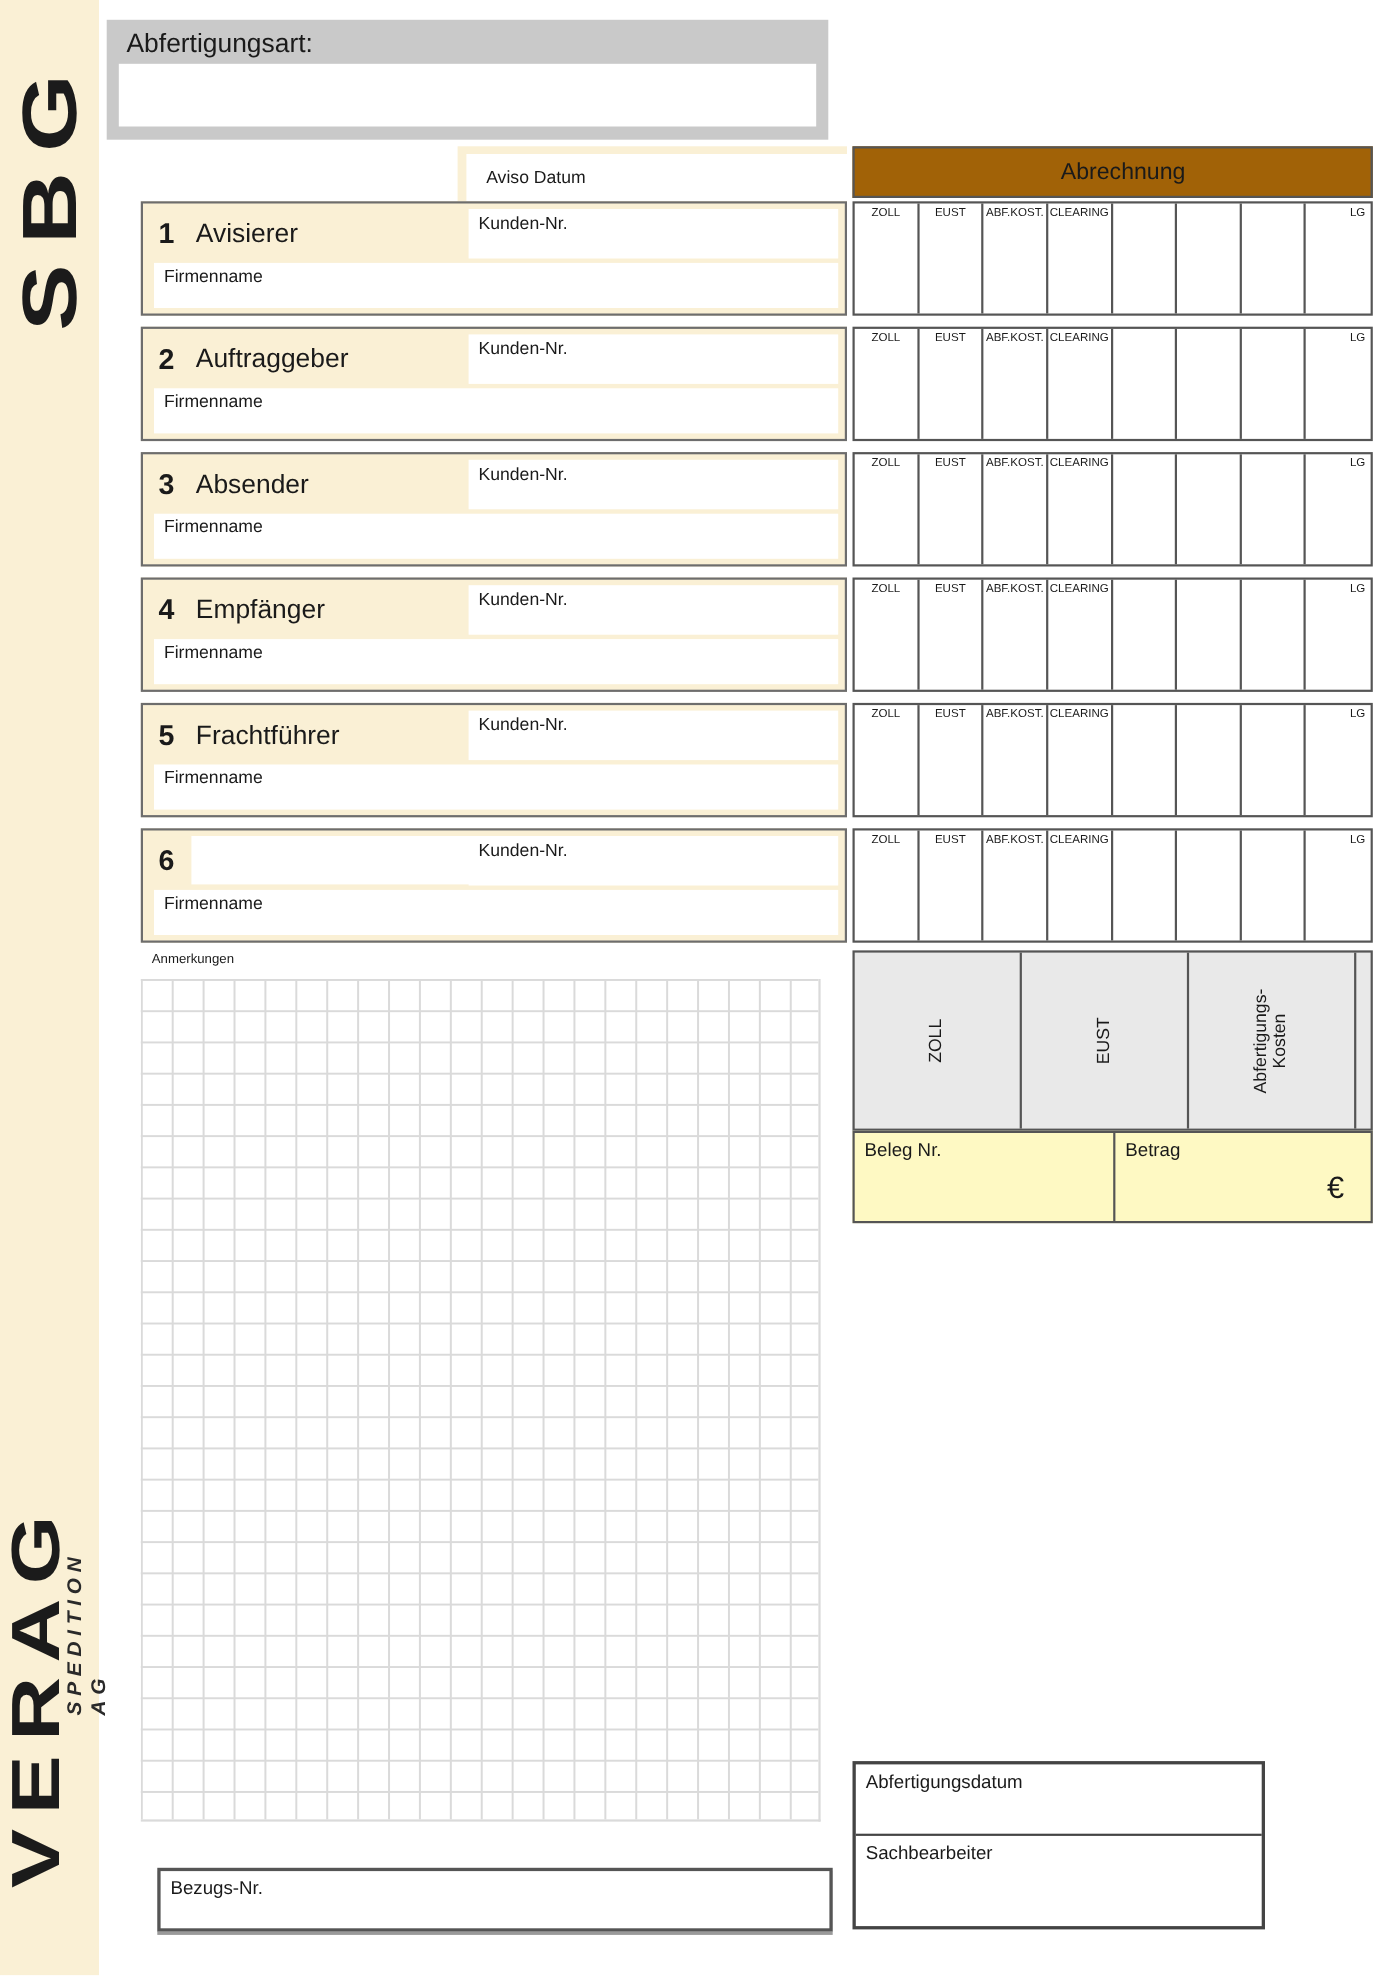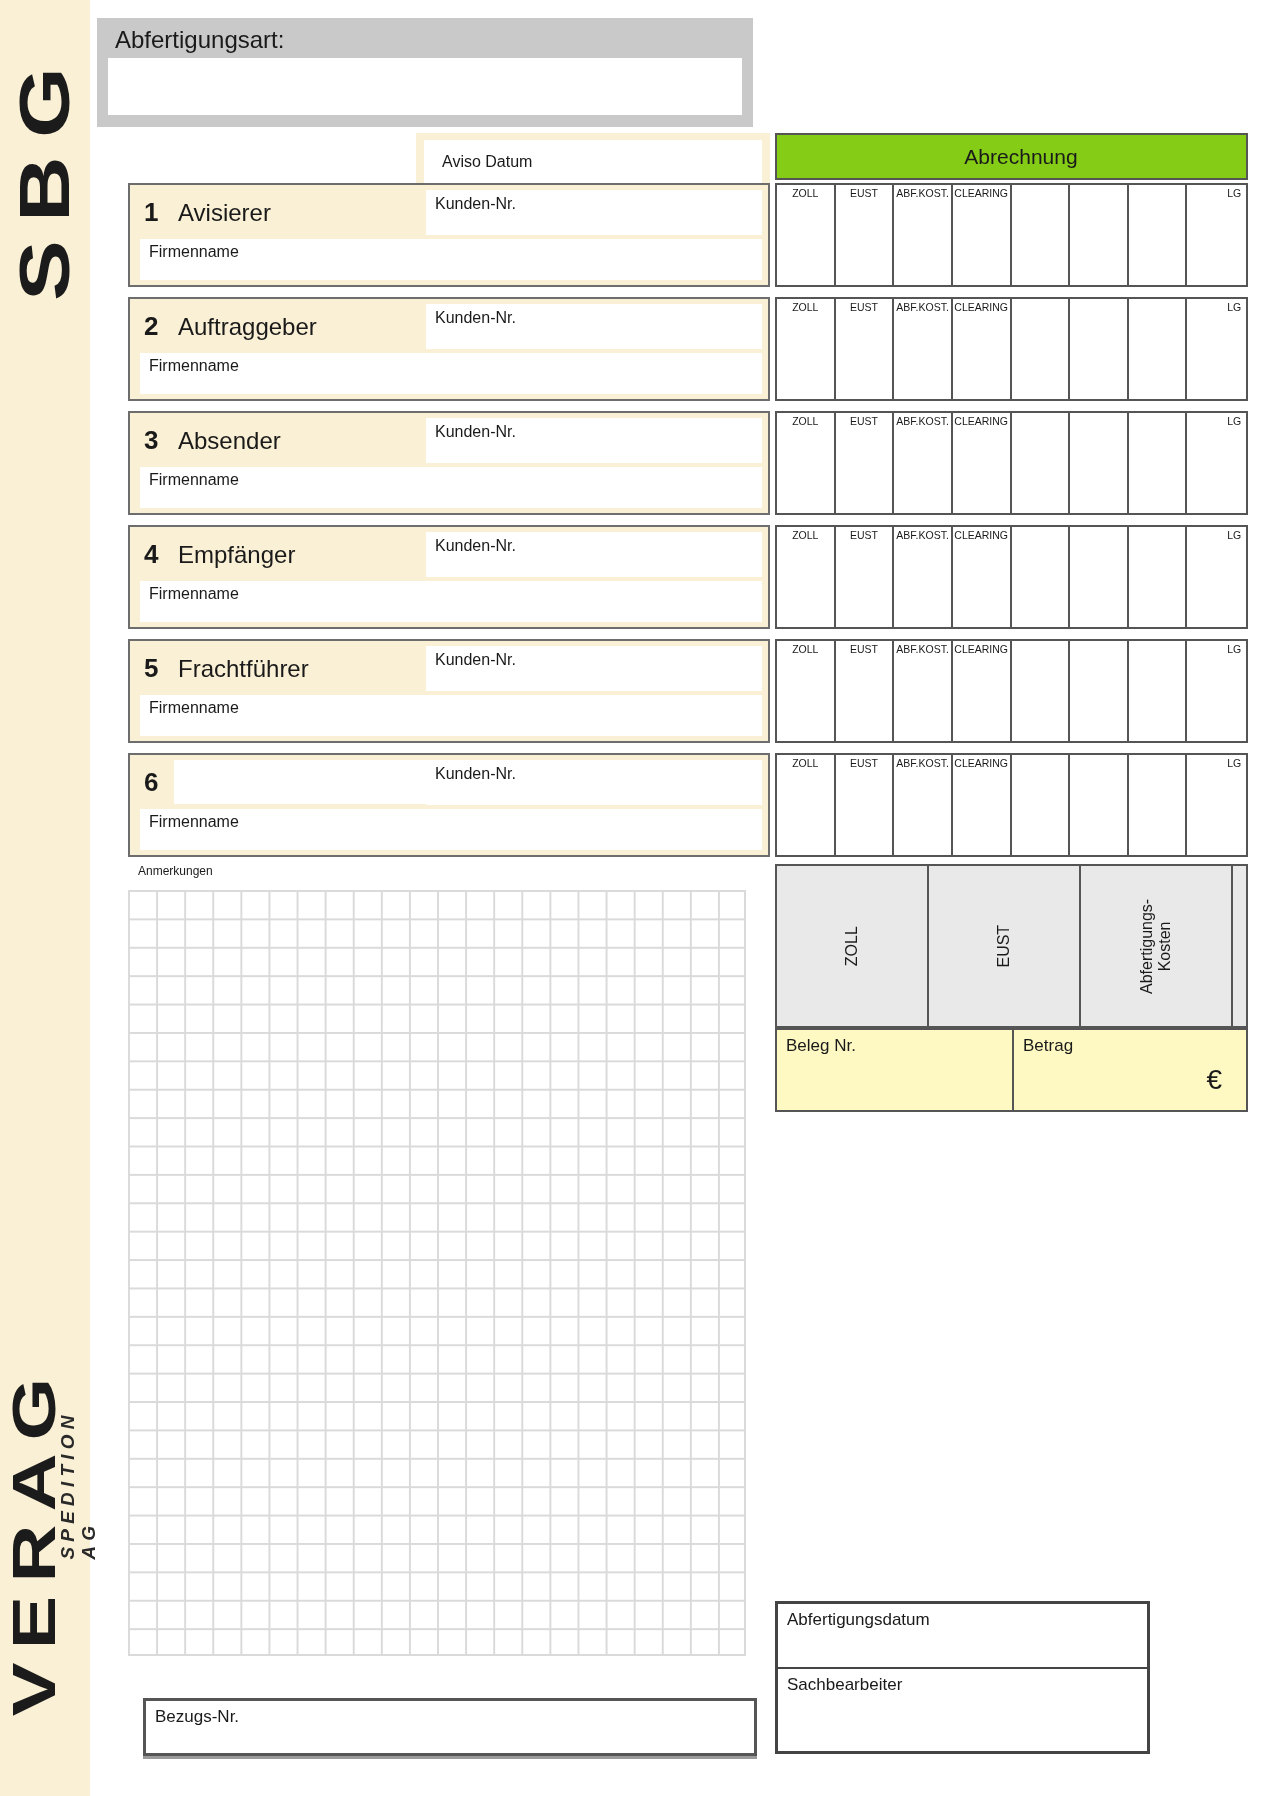--- a/index.html
+++ b/index.html
@@ -21,33 +21,33 @@
   .grayblock .lbl{position:absolute;left:18px;top:8px;font-size:24px;}
   .grayblock .input{position:absolute;left:11px;top:40px;width:634px;height:57px;background:#fff;}
   
   .filiale-box{left:775px;top:18px;width:473px;height:108px;border:3px solid #3c3c3c;background:#fff;display:flex;}
   .filiale-cell{width:112px;border-right:2px solid #3c3c3c;position:relative;}
   .posnr-cell{flex:1;position:relative;}
   .cell-lbl{position:absolute;left:9px;top:6px;font-size:17px;}
   .filiale-val{position:absolute;left:8px;top:36px;font-size:42px;font-weight:700;letter-spacing:1px;}
   
   .aviso{left:416px;top:133px;width:354px;height:52px;background:#faf0d5;}
-  .aviso .input{position:absolute;left:8px;top:7px;width:338px;height:43px;background:#fff;}
+  .aviso .input{position:absolute;left:8px;top:7px;width:338px;height:43px;background:#fff;padding-left:16px;}
   .aviso .lbl{position:absolute;left:18px;top:13px;font-size:16px;}
   
   .section{left:128px;width:642px;height:104px;background:#faf0d5;border:2px solid #6d6d6d;box-sizing:border-box;}
   .sec-num{position:absolute;left:14px;top:12px;font-size:26px;font-weight:900;}
   .sec-title{position:absolute;left:48px;top:14px;font-size:24px;}
   .sec-title-box{position:absolute;left:44px;top:5px;width:256px;height:44px;background:#fff;}
   .kunden-box{position:absolute;right:6px;top:5px;width:336px;height:45px;background:#fff;}
   .kunden-box .lbl{position:absolute;left:9px;top:5px;font-size:16px;}
   .firmen-box{position:absolute;left:10px;right:6px;top:54px;bottom:5px;background:#fff;}
   .firmen-box .lbl{position:absolute;left:9px;top:4px;font-size:16px;}
   
-  .abr-header{left:775px;top:133px;width:473px;height:47px;background:#84cc16;border:2px solid #555;
+  .abr-header{left:775px;top:133px;width:473px;height:47px;background:#a16207;border:2px solid #555;
               box-sizing:border-box;display:flex;align-items:center;justify-content:center;font-size:21px;padding-left:19px;}
   .abr-row{left:775px;width:473px;height:104px;border:2px solid #555;box-sizing:border-box;
            display:grid;grid-template-columns:repeat(8,1fr);background:#fff;}
   .abr-cell{border-right:2px solid #555;position:relative;}
   .abr-cell:last-child{border-right:none;margin-left:35px;}
   .abr-h{position:absolute;left:0;right:0;top:2px;text-align:center;font-size:10.5px;letter-spacing:0px;}
   .vlabels{left:775px;top:864px;width:473px;height:164px;border:2px solid #555;box-sizing:border-box;
            display:grid;grid-template-columns:repeat(8,1fr);background:#e9e9e9;}
   .vcell{border-right:2px solid #555;display:flex;align-items:center;justify-content:center;overflow:visible;}
   .vcell:last-child{border-right:none;}

